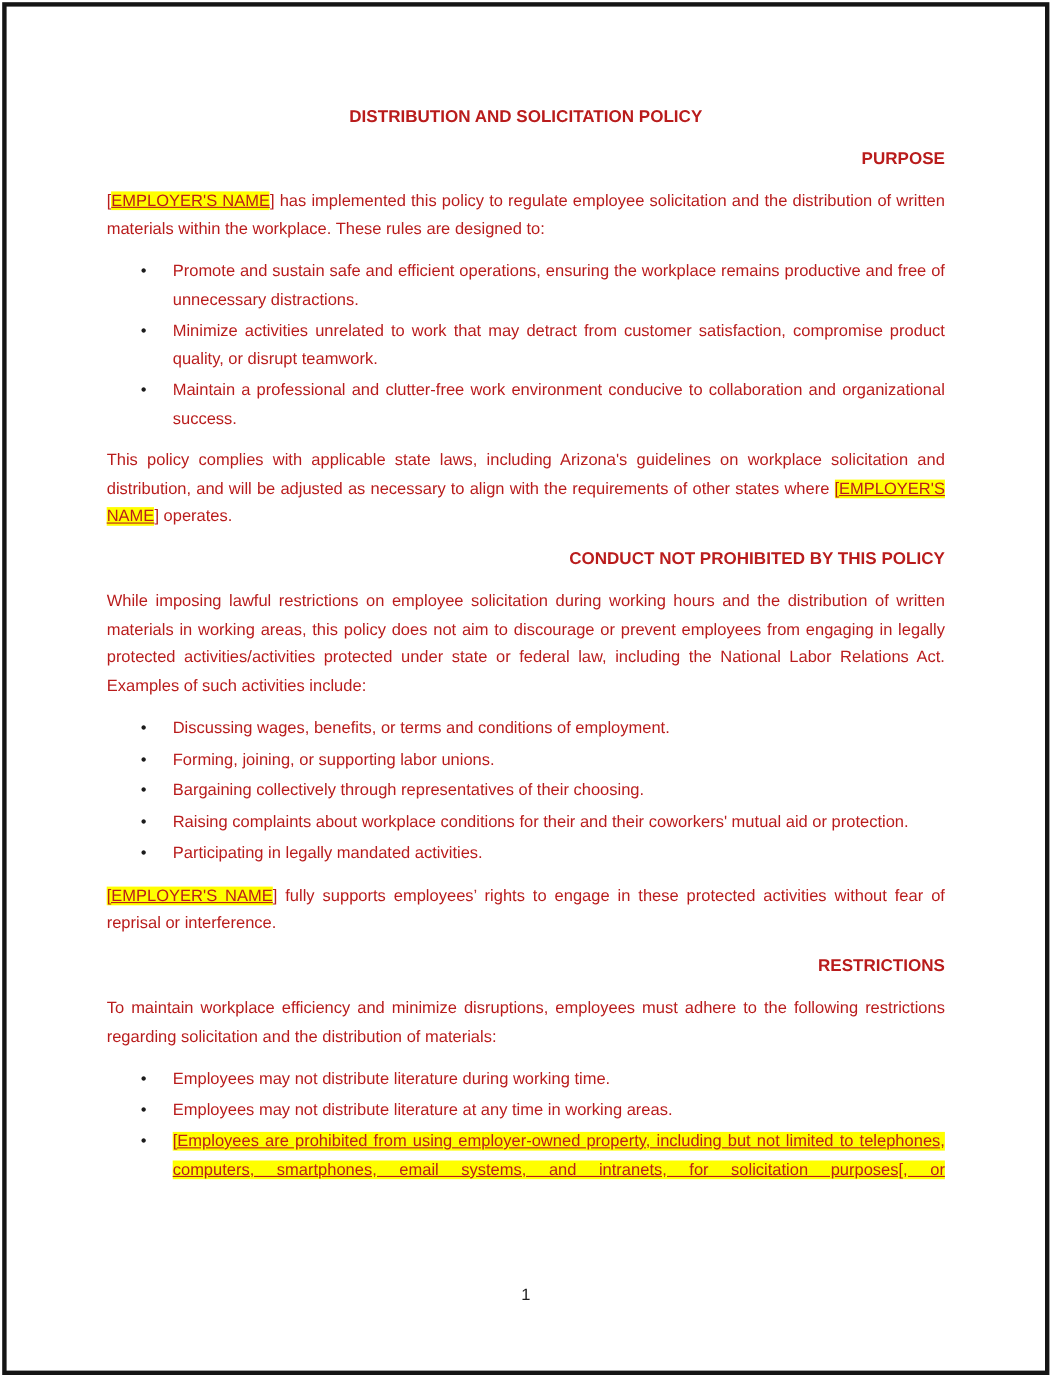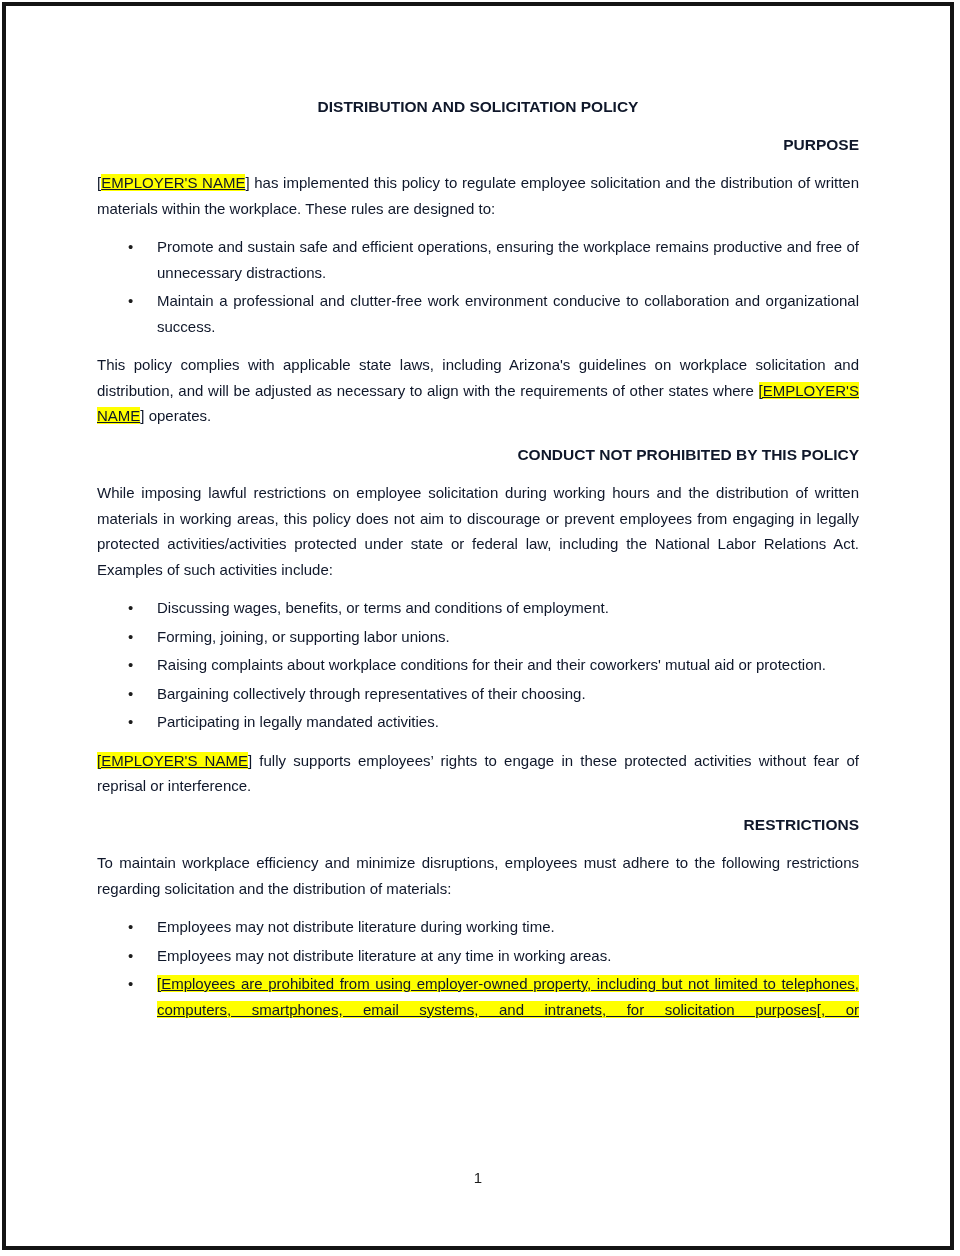--- a/index.html
+++ b/index.html
@@ -17,21 +17,21 @@
     position: absolute;
     top: 2px; left: 2px;
     width: 944px; height: 1240px;
     border: 4px solid #141414;
     background: #ffffff;
   }
   .content {
     padding: 88px 91px 0 91px;
     font-size: 15px;
     line-height: 25.5px;
-    color: #0f172a;
+    color: #b91c1c;
     text-align: justify;
   }
   .doc-title {
     text-align: center;
     font-weight: bold;
     font-size: 15.5px;
     margin: 0 0 12px 0;
   }
   .heading {
     font-size: 15.5px;
@@ -86,34 +86,35 @@
   <div class="content">
 
     <p class="doc-title">DISTRIBUTION AND SOLICITATION POLICY</p>
 
     <h2 class="heading">PURPOSE</h2>
 
     <p class="para"><span>[</span><span class="hl">EMPLOYER'S NAME</span><span>] has implemented this policy to regulate employee solicitation and the distribution of written materials within the workplace. These rules are designed to:</span></p>
 
     <ul class="bullets">
       <li><span>Promote and sustain safe and efficient operations, ensuring the workplace remains productive and free of unnecessary distractions.</span></li>
+      <li><span>Minimize activities unrelated to work that may detract from customer satisfaction, compromise product quality, or disrupt teamwork.</span></li>
       <li><span>Maintain a professional and clutter-free work environment conducive to collaboration and organizational success.</span></li>
     </ul>
 
     <p class="para"><span>This policy complies with applicable state laws, including Arizona's guidelines on workplace solicitation and distribution, and will be adjusted as necessary to align with the requirements of other states where </span><span class="hl">[EMPLOYER'S NAME</span><span>] operates.</span></p>
 
     <h2 class="heading">CONDUCT NOT PROHIBITED BY THIS POLICY</h2>
 
     <p class="para">While imposing lawful restrictions on employee solicitation during working hours and the distribution of written materials in working areas, this policy does not aim to discourage or prevent employees from engaging in legally protected activities/activities protected under state or federal law, including the National Labor Relations Act. Examples of such activities include:</p>
 
     <ul class="bullets">
       <li><span>Discussing wages, benefits, or terms and conditions of employment.</span></li>
       <li><span>Forming, joining, or supporting labor unions.</span></li>
+      <li><span>Bargaining collectively through representatives of their choosing.</span></li>
       <li><span>Raising complaints about workplace conditions for their and their coworkers' mutual aid or protection.</span></li>
-      <li><span>Bargaining collectively through representatives of their choosing.</span></li>
       <li><span>Participating in legally mandated activities.</span></li>
     </ul>
 
     <p class="para"><span class="hl">[EMPLOYER'S NAME</span><span>] fully supports employees’ rights to engage in these protected activities without fear of reprisal or interference.</span></p>
 
     <h2 class="heading">RESTRICTIONS</h2>
 
     <p class="para">To maintain workplace efficiency and minimize disruptions, employees must adhere to the following restrictions regarding solicitation and the distribution of materials:</p>
 
     <ul class="bullets">

